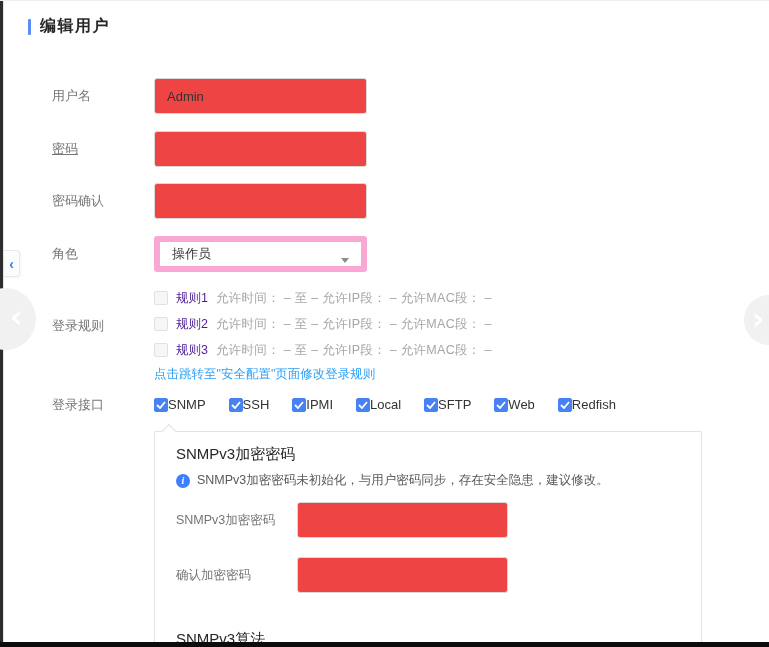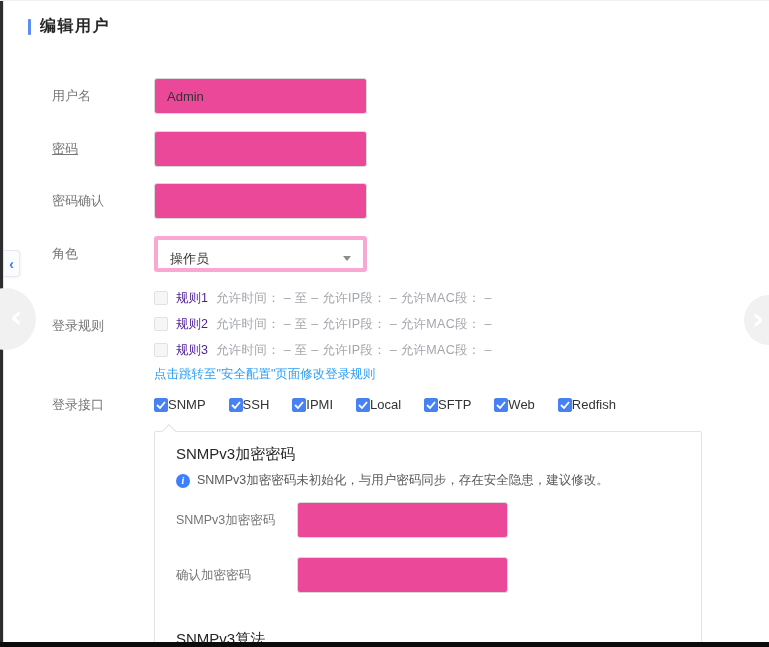--- a/index.html
+++ b/index.html
@@ -29,29 +29,29 @@
   .row > .f-label {
     position:absolute; left:0; top:0; width:96px;
     font-size:13px; color:#767676; white-space:nowrap;
   }
   .row > .f-ctrl { position:absolute; left:102px; top:0; }
 
   .text-input {
     width:213px; height:36px;
     border:1px solid #d9d9d9; border-radius:3px;
     font-size:13px; color:#333; padding:0 12px;
-    outline:none; background:#ec4899;
+    outline:none; background:#ef4444;
     font-family:"Liberation Sans","DejaVu Sans",sans-serif;
   }
 
   .select-box {
     position:relative; width:213px; height:36px;
-    border:4px solid #f9a8d4; border-radius:3px; background:#fff;
+    border:6px solid #f9a8d4; border-radius:3px; background:#fff;
     font-size:13px; color:#333; cursor:pointer;
-    display:flex; align-items:flex-end; padding:0 30px 0 12px;
+    display:flex; align-items:center; padding:0 30px 0 12px;
   }
   .select-caret {
     position:absolute; right:12px; top:16px;
     width:0; height:0;
     border-left:4px solid transparent; border-right:4px solid transparent;
     border-top:5px solid #8c8c8c;
   }
 
   
   .cb {

